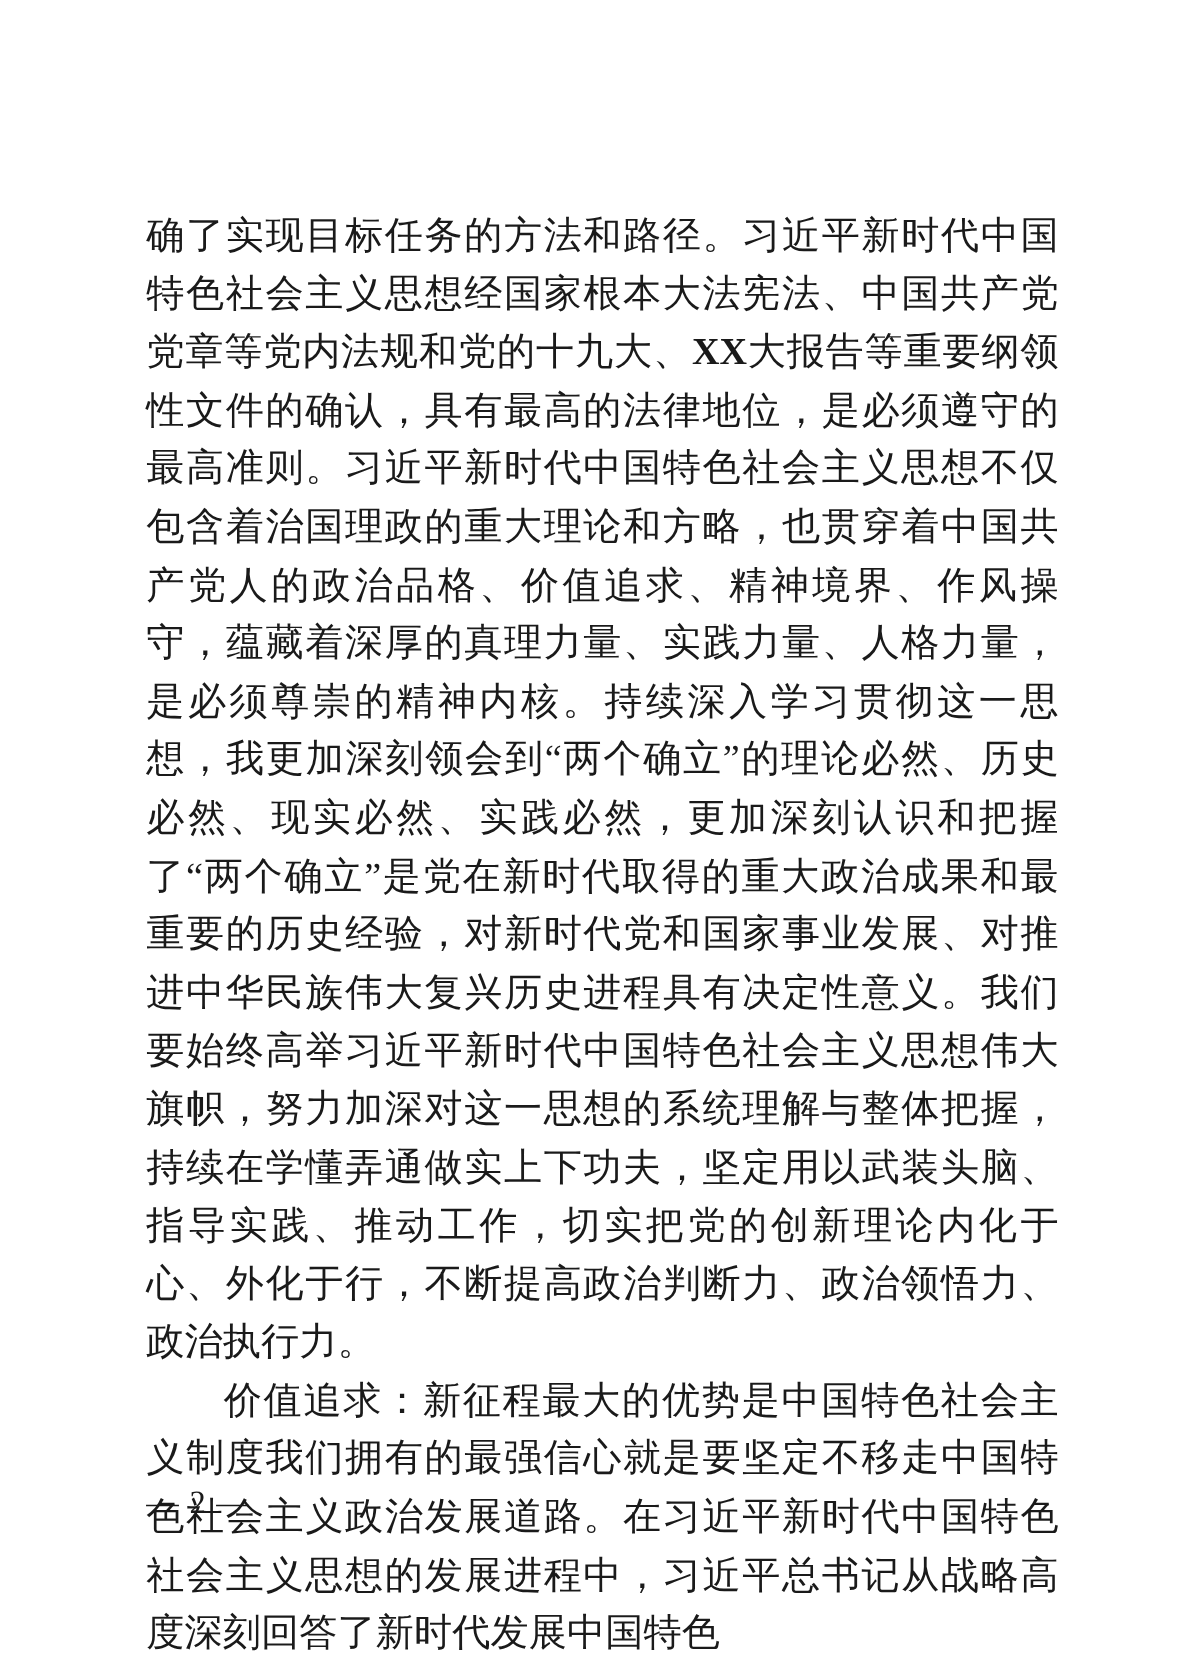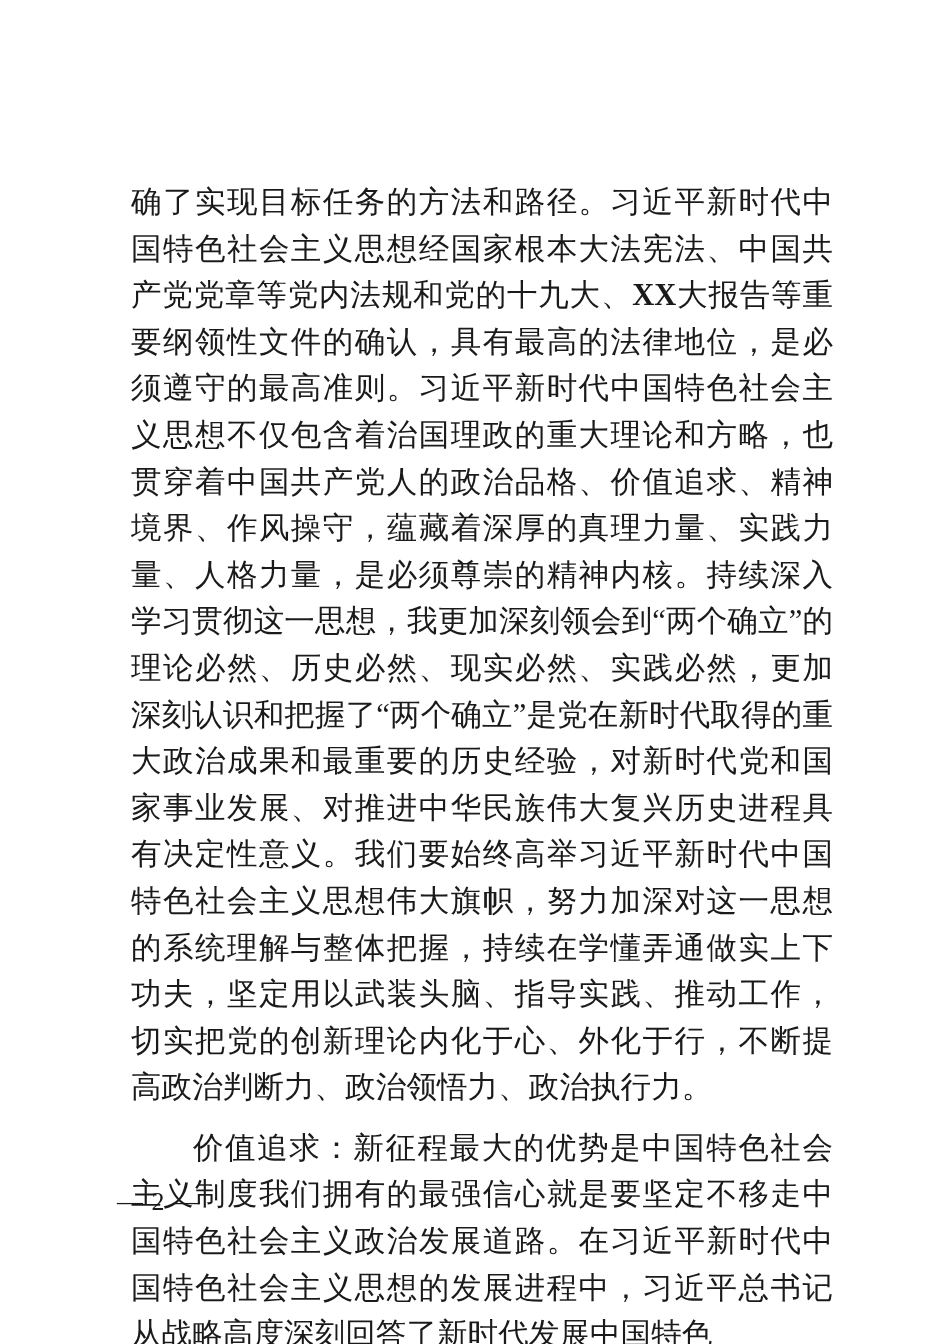--- a/index.html
+++ b/index.html
@@ -25,21 +25,21 @@
   }
 
   #text-body {
     position: absolute;
     left: 117px;
     top: 165px;
     width: 730px;
   }
 
   .para {
-    margin: 14px;
+    margin: 0;
     padding: 0;
     color: #1a1a1a;
     font-family: "Liberation Serif", "DejaVu Serif", serif;
     font-size: 30.5px;
     line-height: 46.6px;
     text-align: justify;
     text-justify: inter-character;
     text-align-last: left;
     letter-spacing: 0.1px;
     -webkit-font-smoothing: antialiased;

